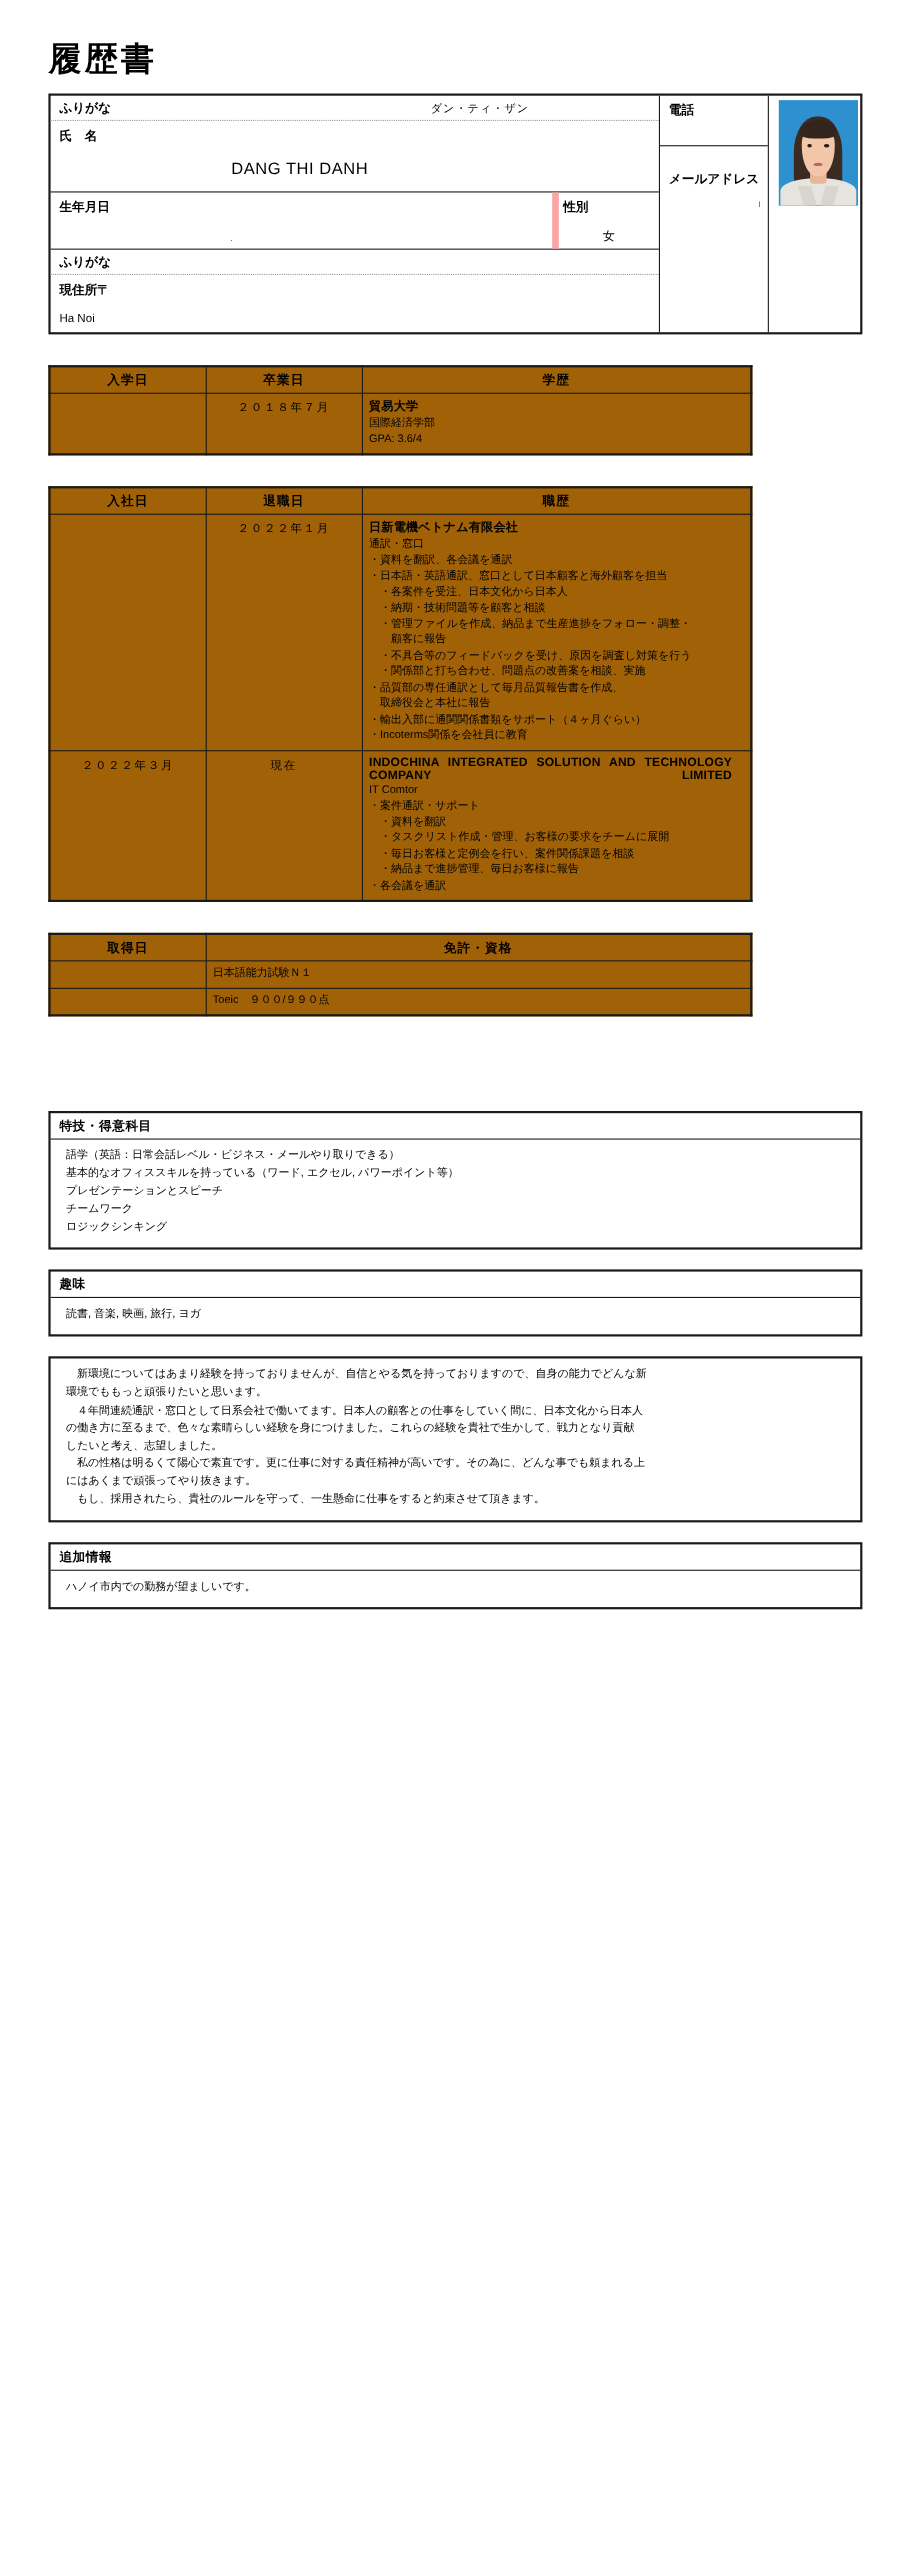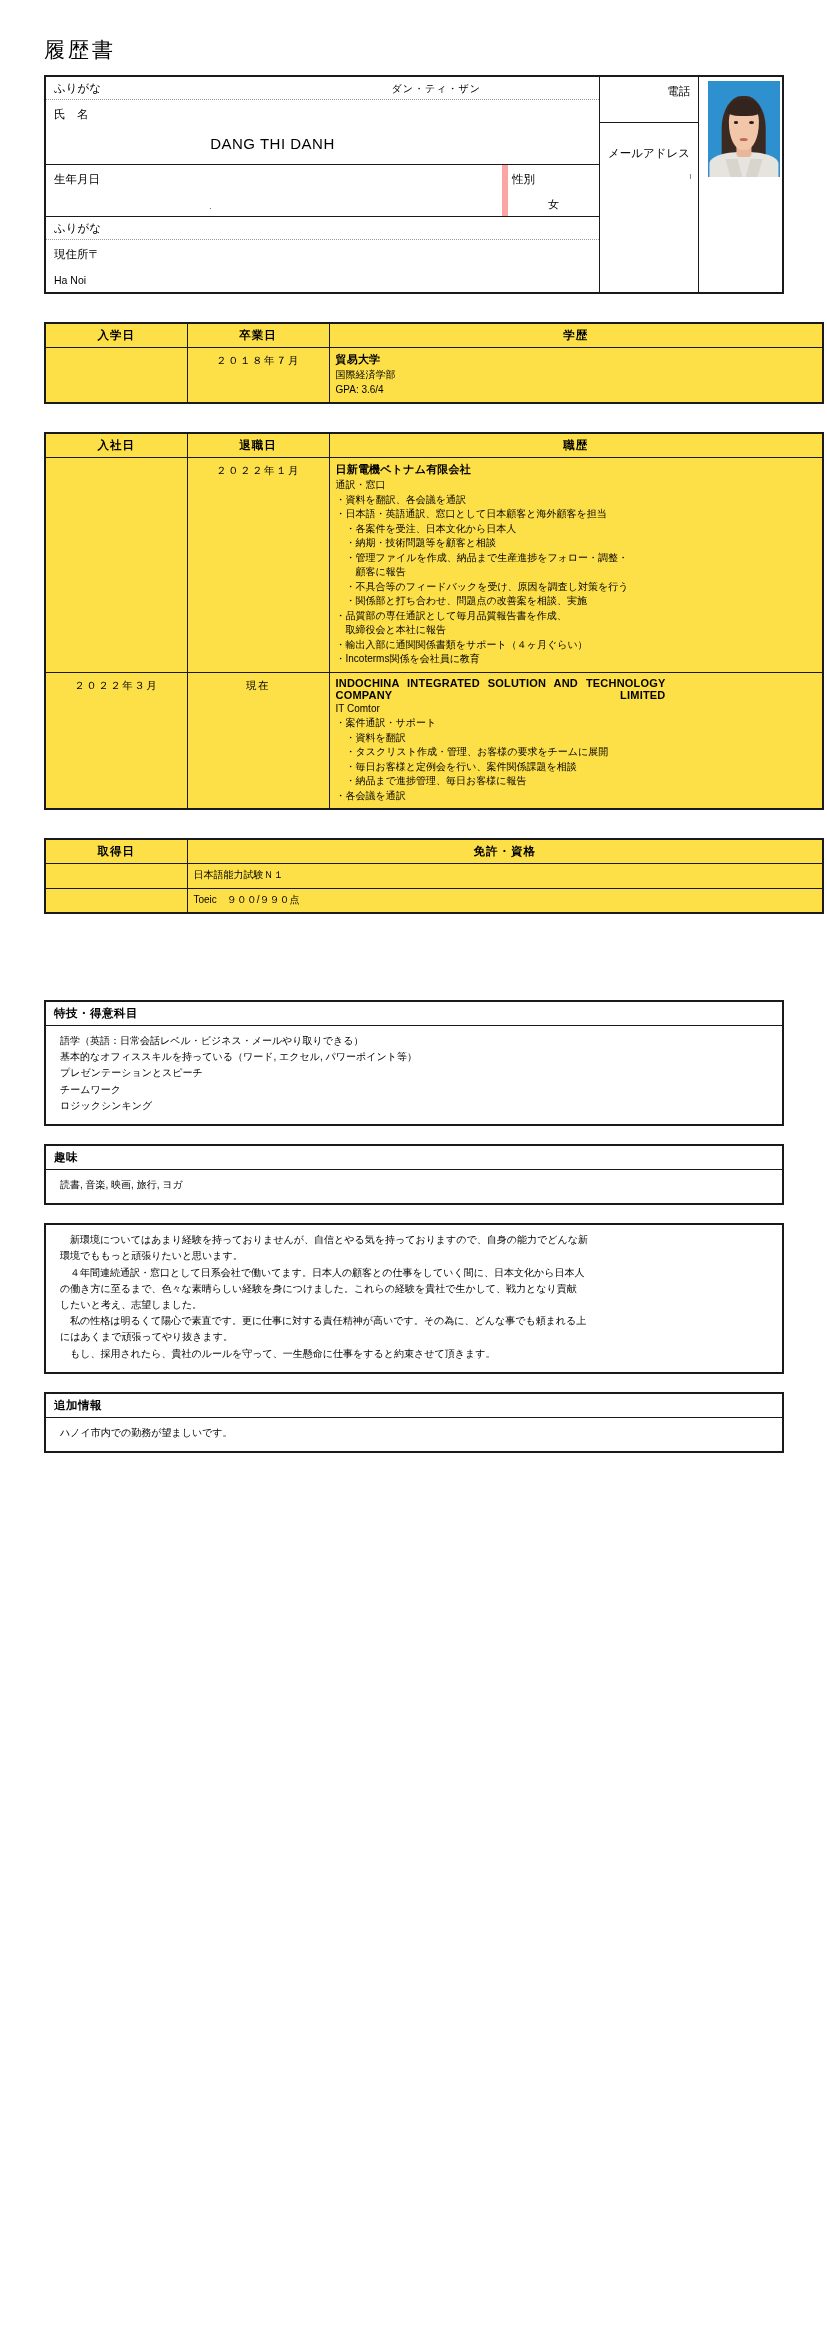--- a/index.html
+++ b/index.html
@@ -18,22 +18,22 @@
   }
   .page {
     width: 827px;
     min-height: 2340px;
     padding: 0;
     position: relative;
   }
 
   
   .doc-title {
-    font-size: 21px;
-    font-weight: normal;
+    font-size: 30px;
+    font-weight: bold;
     letter-spacing: 3px;
     margin: 38px 0 14px 44px;
     line-height: 1.1;
   }
 
   
   .pi {
     margin: 0 0 0 44px;
     width: 740px;
     border: 2px solid #1a1a1a;
@@ -55,21 +55,21 @@
 
   .furigana-cell {
     padding: 4px 8px 3px 8px;
     border-bottom: 1px dotted #999;
     display: flex;
     align-items: center;
     min-height: 22px;
   }
   .lbl {
     font-size: 11.5px;
-    font-weight: normal;
+    font-weight: bold;
     white-space: nowrap;
   }
   .furi-val {
     flex: 1 1 auto;
     text-align: right;
     font-size: 10px;
     letter-spacing: 1px;
     padding-right: 110px;
   }
   .name-cell {
@@ -218,24 +218,24 @@
     bottom: 0;
     width: 16%; height: 19%;
     background: #d8d5cd;
   }
   .photo .collar-l { left: 28%; transform: skewX(16deg); }
   .photo .collar-r { right: 28%; transform: skewX(-16deg); }
 
   
   .tbl {
     margin: 0 16px 0 44px;
-    width: 780px;
+    width: 640px;
     border: 2px solid #1a1a1a;
     border-collapse: collapse;
-    background: #fde047;
+    background: #a16207;
   }
   .tbl th, .tbl td {
     border: 1px solid #1a1a1a;
     vertical-align: top;
   }
   .tbl th {
     font-size: 11.5px;
     font-weight: bold;
     text-align: center;
     padding: 4px 2px 4px 2px;
@@ -338,21 +338,21 @@
         <div class="addr-cell">
           <span class="lbl">現住所〒</span>
           <div class="addr-val">Ha Noi</div>
         </div>
       </div>
 
     </div>
 
     <div class="pi-right">
       <div style="display:flex; flex:1 1 auto;">
-        <div style="flex:1 1 auto; display:flex; flex-direction:column;text-align:right;">
+        <div style="flex:1 1 auto; display:flex; flex-direction:column;">
           <div class="tel-cell">
             <span class="lbl">電話</span>
             <div></div>
           </div>
           <div class="mail-cell">
             <span class="lbl">メールアドレス</span>
             <div class="mail-val">l</div>
           </div>
         </div>
         <div class="photo-cell">

